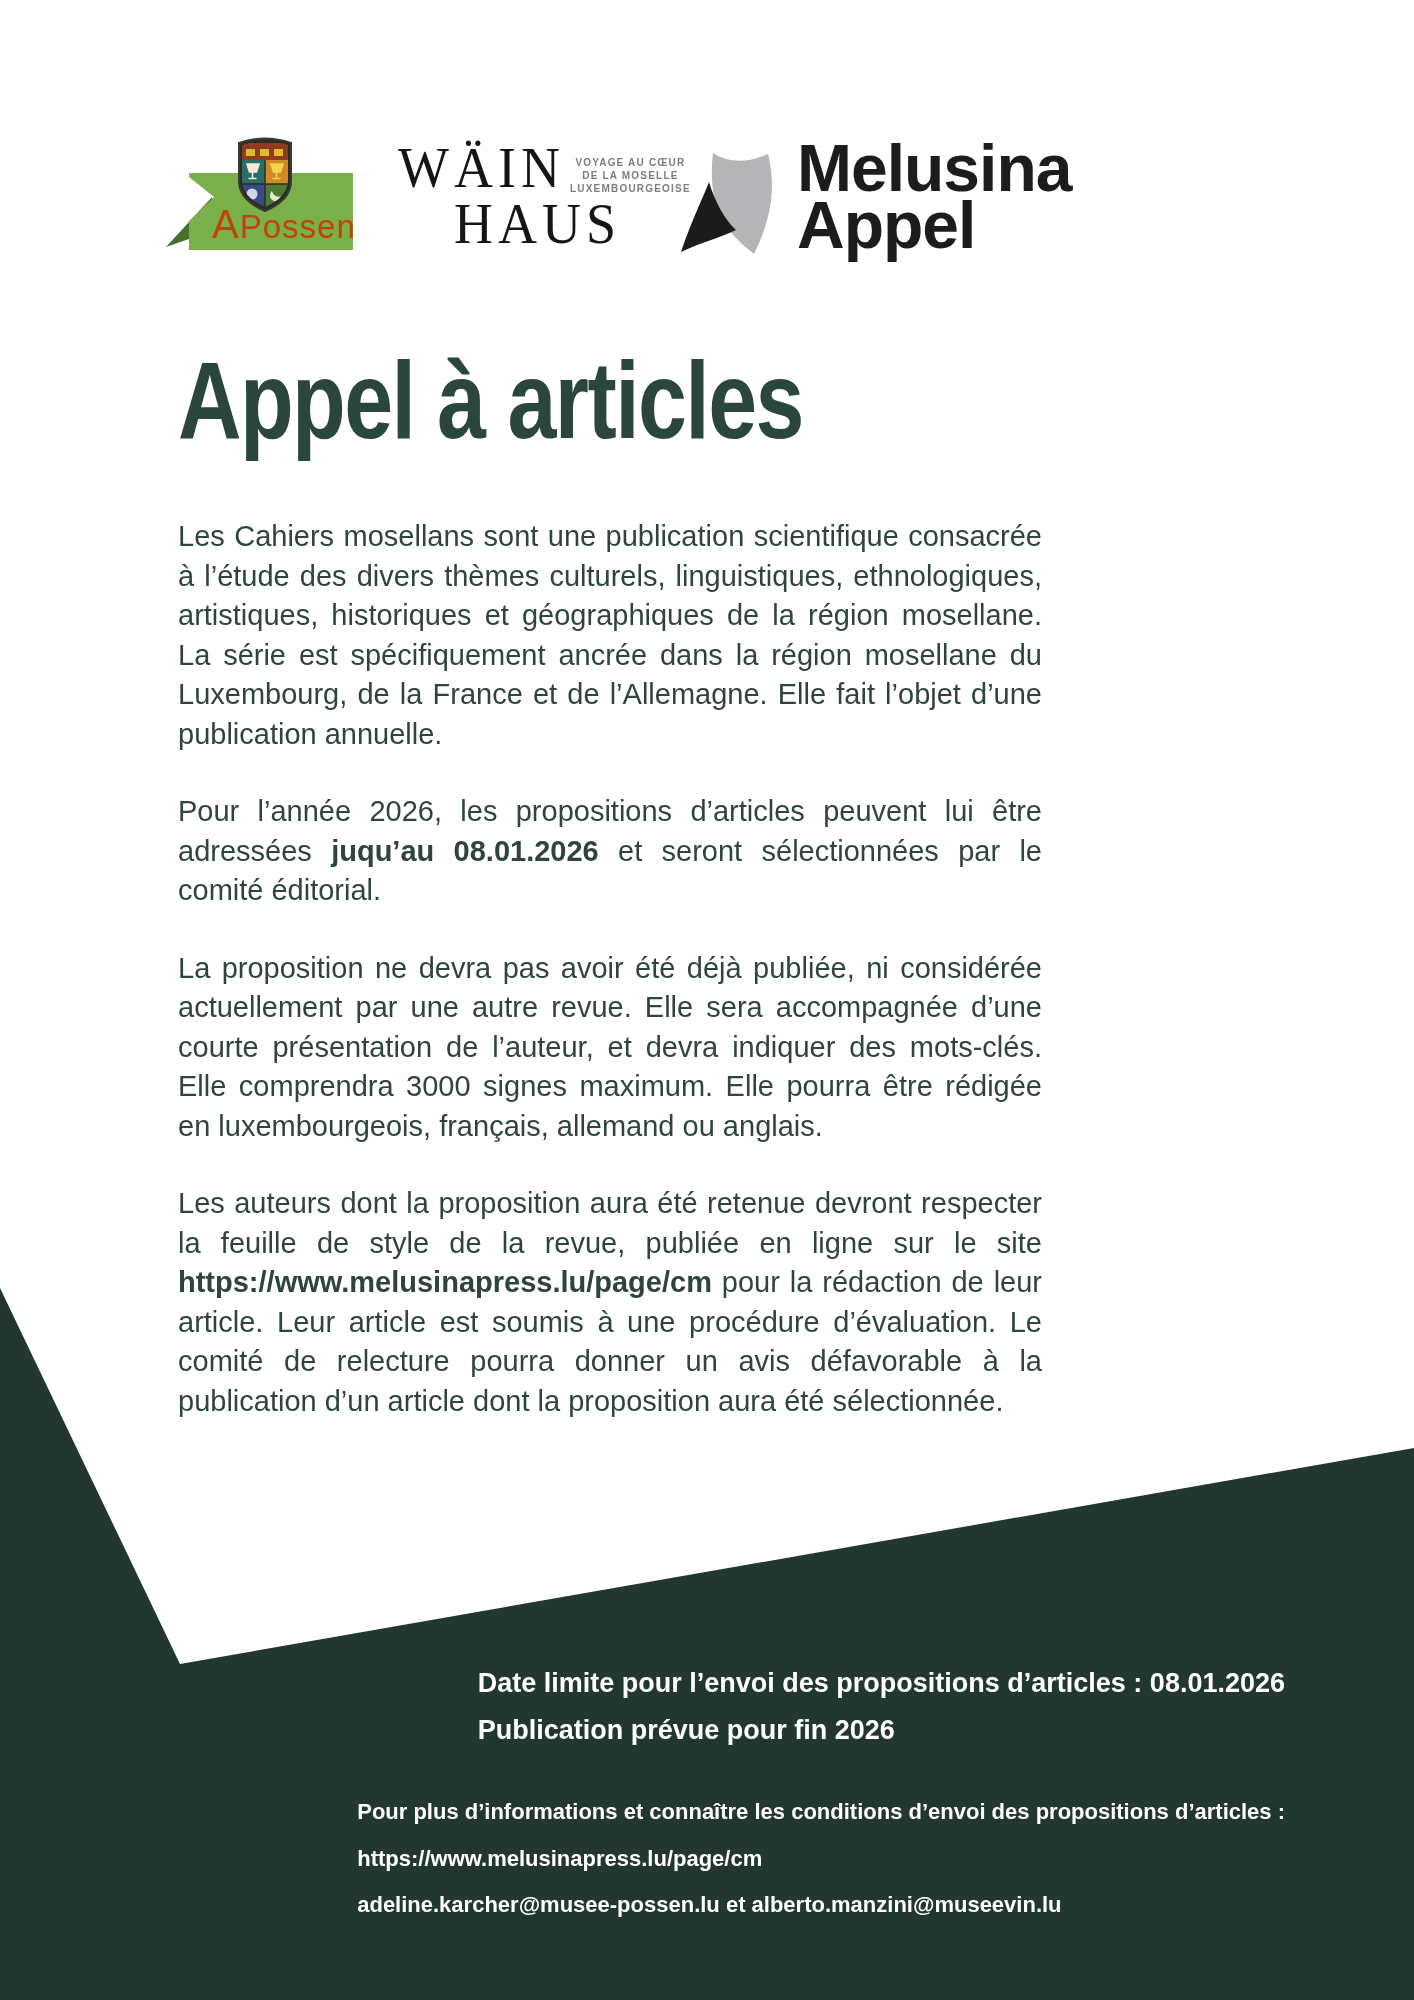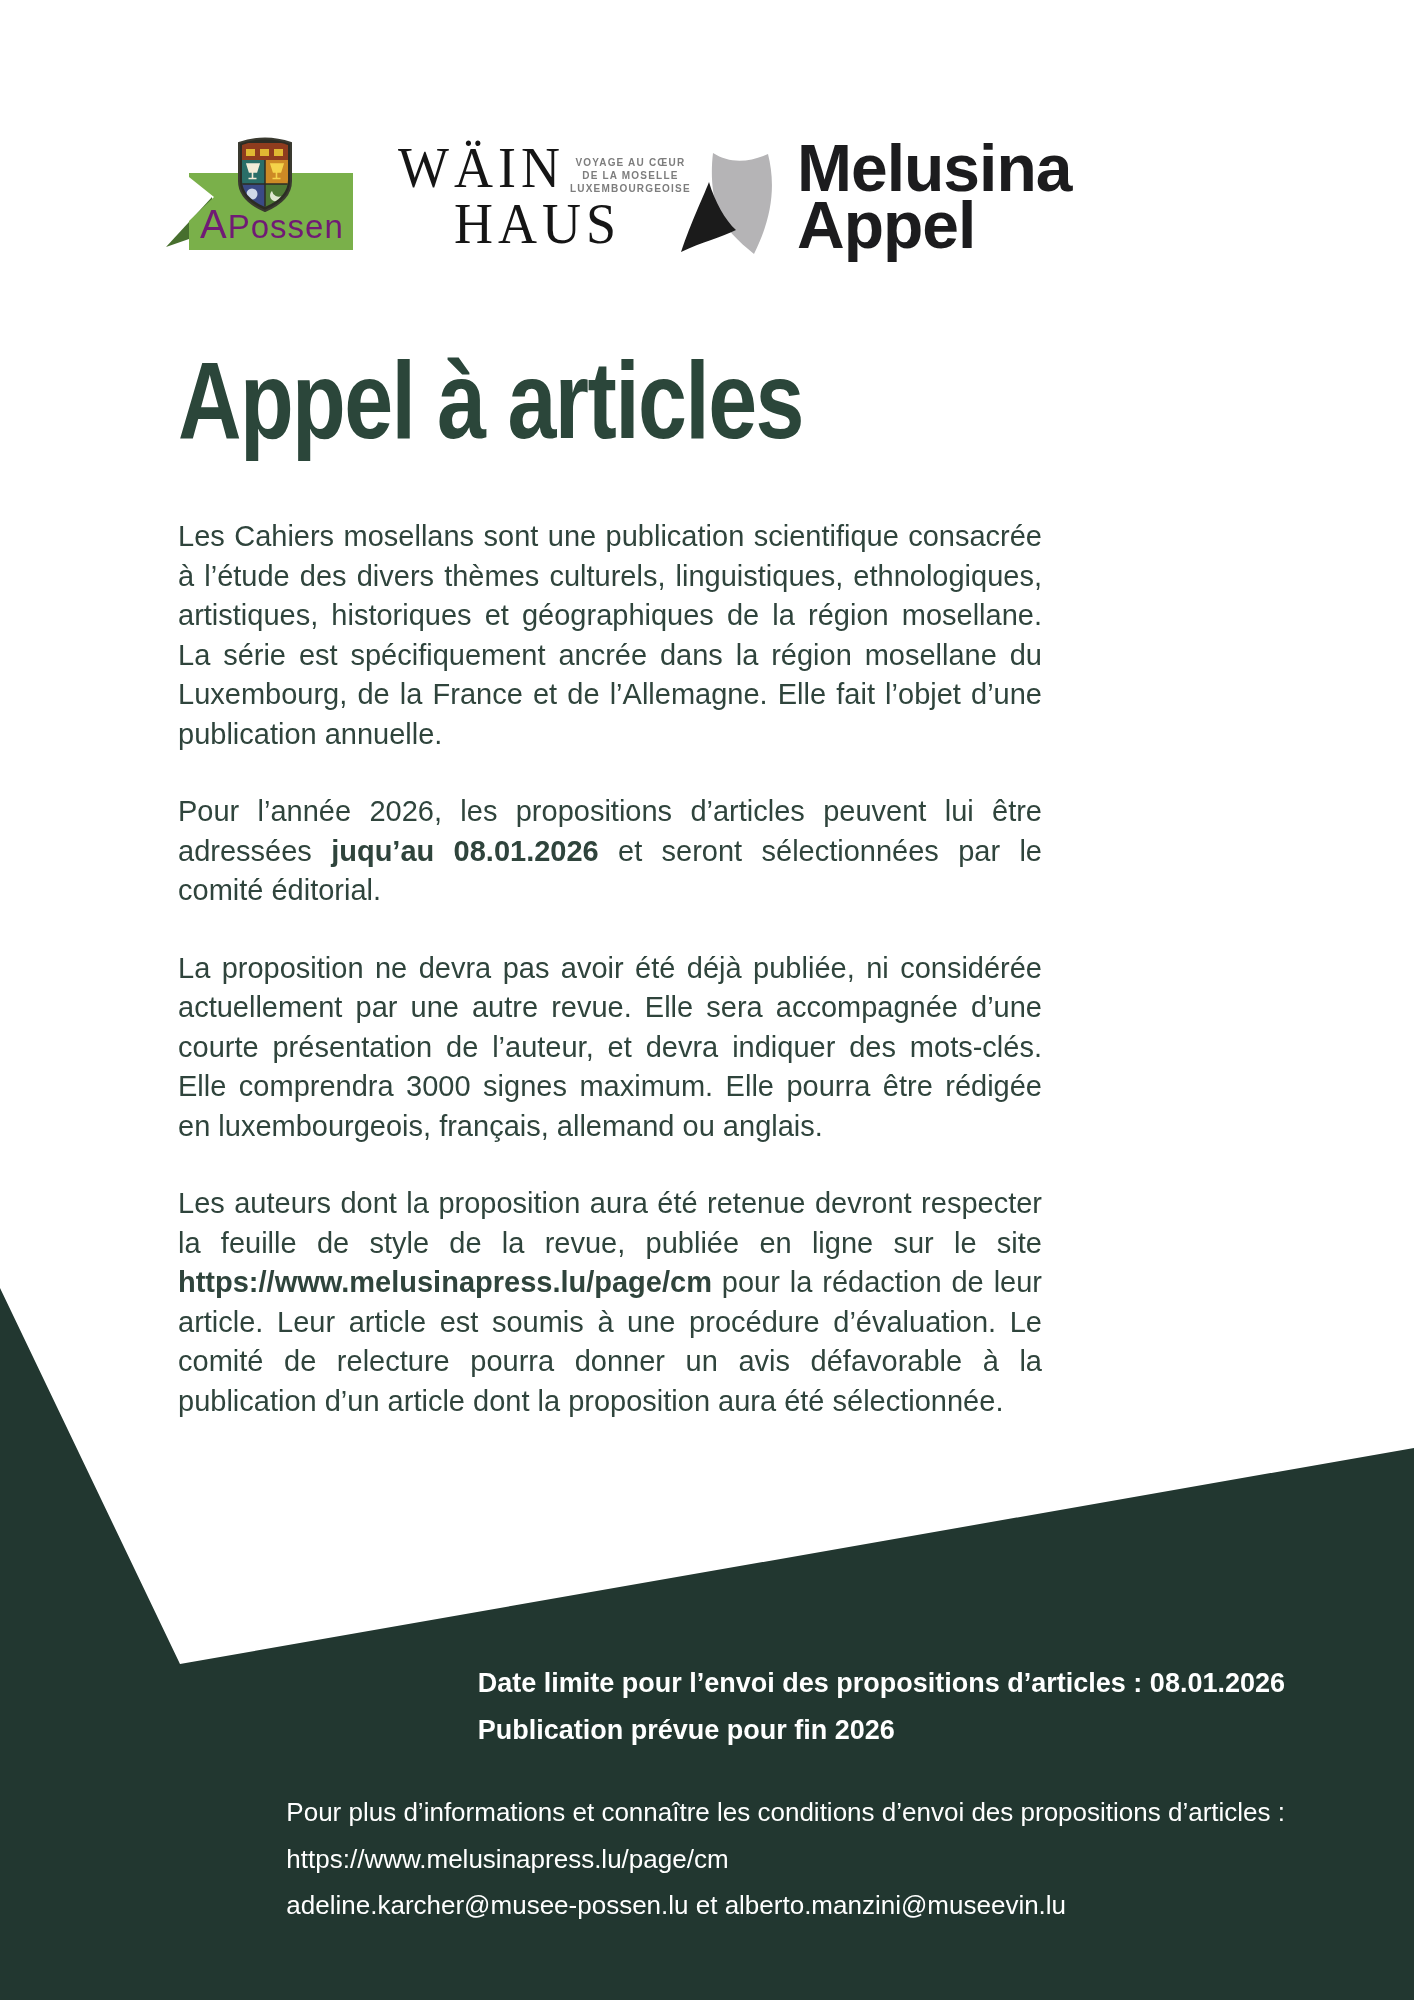--- a/index.html
+++ b/index.html
@@ -2,21 +2,21 @@
 <html><head>
 <meta charset="utf-8">
 <style>
   html,body{margin:0;padding:0;background:#ffffff;}
   .page{position:relative;width:1414px;height:2000px;background:#ffffff;overflow:hidden;
         font-family:"Liberation Sans",sans-serif;}
 
   
   .logo{position:absolute;}
   .possen-logo{left:160px;top:105px;width:210px;height:150px;}
-  .possen-label{position:absolute;left:40px;top:97px;color:#701a75;font-size:33px;
+  .possen-label{position:absolute;left:52px;top:97px;color:#c2410c;font-size:33px;
                 font-weight:400;letter-spacing:1px;white-space:nowrap;}
   .possen-label .big-a{font-size:40px;font-weight:300;}
 
   .wainhaus-logo{left:398px;top:136px;width:280px;height:125px;color:#151515;text-align:center;}
   .wain-l1,.wain-l2{font-family:"Liberation Serif",serif;font-size:54px;line-height:56px;
                     letter-spacing:5px;font-weight:400;transform:scaleY(1.04);}
   .wain-l1{position:absolute;left:0;top:4px;}
   .wain-l2{position:absolute;left:56px;top:60px;}
   .wain-tagline{position:absolute;left:172px;top:20px;font-size:10px;line-height:13px;
                 letter-spacing:1.2px;color:#7d7d7d;white-space:nowrap;font-weight:bold;}
@@ -35,21 +35,21 @@
   .body-copy{position:absolute;left:178px;top:517px;width:864px;color:#2f443c;
              font-size:29px;line-height:39.5px;text-align:justify;}
   .body-copy p{margin:0 0 38px 0;}
   .body-copy .em{}
   .body-copy .strong{font-weight:700;}
 
   
   .footer-shape{position:absolute;left:0;top:1250px;z-index:1;}
   .footer-block{position:absolute;z-index:2;color:#ffffff;text-align:left;right:129px;}
   .footer-dates{top:1660px;font-weight:700;font-size:27px;line-height:47px;}
-  .footer-contacts{top:1789px;font-size:26px;line-height:46.5px;font-weight:400;}
+  .footer-contacts{top:1789px;font-size:22px;line-height:46.5px;font-weight:700;}
 </style>
 </head>
 <body>
 
 <div class="page">
 
   <div class="logo possen-logo">
     <svg width="210" height="150" viewBox="0 0 210 150">
 
       <polygon points="52,92 6,142 52,126" fill="#476f2e"></polygon>

